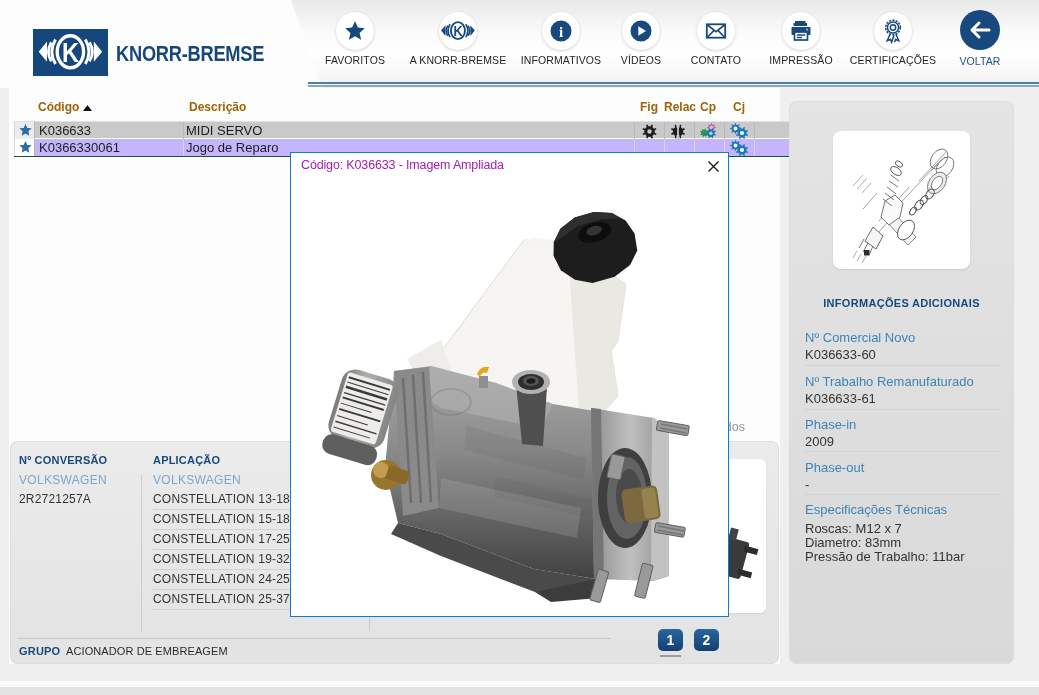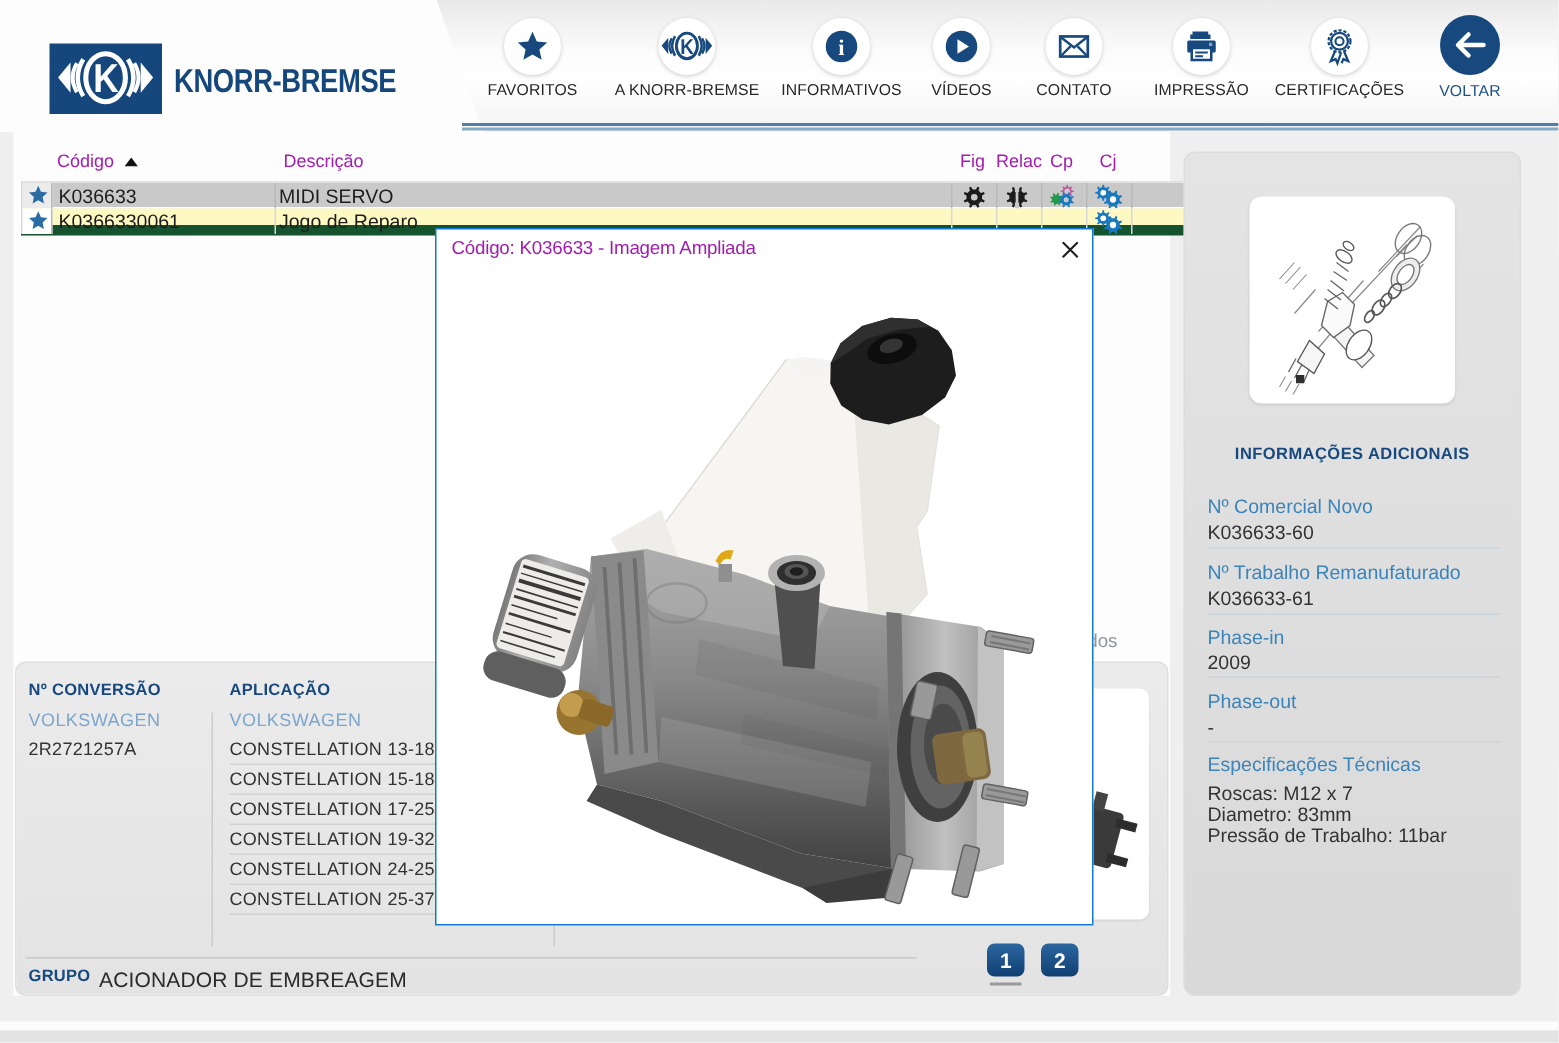--- a/index.html
+++ b/index.html
@@ -11,24 +11,24 @@
 #logotext{left:116px;top:41px;font-weight:bold;font-size:22px;color:#16477c;letter-spacing:-.3px;transform:scaleX(.83);transform-origin:left}
 #bluline1{left:308px;top:82px;width:731px;height:2px;background:#507da9}
 #bluline2{left:308px;top:85px;width:731px;height:2px;background:#86a9c6}
 .nav{top:0;height:88px;text-align:center}
 .nav .circ{position:absolute;top:12px;width:38px;height:38px;border-radius:50%;background:#fff;box-shadow:0 1px 3px rgba(0,0,0,.18);left:50%;transform:translateX(-19px)}
 .nav .lbl{position:absolute;top:54px;width:200px;left:50%;transform:translateX(-100px);font-size:10.5px;color:#262626;letter-spacing:.1px}
 .icn{position:absolute;left:50%;top:50%;transform:translate(-50%,-50%)}
 
 #maincol{left:9px;top:88px;width:771px;height:576px;background:#fdfdfd}
 
-.th{top:100px;font-size:12px;color:#a21caf;font-weight:normal}
+.th{top:100px;font-size:12px;color:#a16207;font-weight:bold}
 .cell{position:absolute;font-size:13px;color:#1d1d1d}
 #row1{left:14px;top:121px;width:895px;height:18px;background:#c9c9c9;border-top:1px solid #e2e2e2;border-bottom:1px solid #fff}
-#row2{left:14px;top:139px;width:885px;height:18px;background:#fef9c3;border-bottom:7px solid #14532d}
+#row2{left:14px;top:139px;width:885px;height:18px;background:#c4b5fd;border-bottom:1px solid #14532d}
 .starcell{position:absolute;left:0;top:0;width:21px;height:17px;background:#ececec;border-right:1px solid #b9b9b9;border-left:1px solid #d9d9d9}
 .vline{position:absolute;top:0;height:17px;width:1px;background:#b9b9b9}
 
 #bpanel{left:10px;top:441px;width:769px;height:223px;border-radius:7px;background:linear-gradient(180deg,#ebebeb,#e3e3e3);border:1px solid #dedede}
 .bhead{position:absolute;font-size:11px;font-weight:bold;color:#17497e;letter-spacing:.2px}
 .blue-lt{position:absolute;font-size:12px;color:#7ca6cd;letter-spacing:.3px}
 .dark{position:absolute;font-size:12px;color:#333;letter-spacing:.2px}
 .rowline{position:absolute;left:142px;width:218px;height:1px;background:#d2d2d2}
 #vdiv1{left:130px;top:33px;width:1px;height:156px;background:#cccccc}
 #vdiv2{left:358px;top:33px;width:1px;height:156px;background:#cccccc}
@@ -254,21 +254,21 @@
   <div class="abs" id="wcard"><svg width="103" height="154" viewBox="0 0 103 154">
           <g transform="translate(70,100) rotate(15)">
             <rect x="-14" y="-20" width="26" height="38" rx="3" fill="#3a3a3a"></rect>
             <rect x="8" y="-16" width="14" height="6" fill="#2c2c2c"></rect>
             <rect x="8" y="8" width="14" height="6" fill="#2c2c2c"></rect>
             <rect x="-10" y="-30" width="8" height="12" fill="#444"></rect>
           </g>
         </svg></div>
   <div class="abs" id="grpline"></div>
   <div class="bhead" style="left:8px;top:203px">GRUPO</div>
-  <div class="dark" style="left:55px;top:203px;color:#2b2b2b;font-size:14px;letter-spacing:.1px">ACIONADOR DE EMBREAGEM</div>
+  <div class="dark" style="left:55px;top:203px;color:#2b2b2b;font-size:11px;letter-spacing:.1px">ACIONADOR DE EMBREAGEM</div>
   <div class="pgbtn" style="left:647px">1</div>
   <div class="pgbtn" style="left:683px">2</div>
   <div class="abs" style="left:649px;top:213px;width:21px;height:2px;background:#9a9a9a"></div>
 </div>
 
 <div class="abs" id="sidebar">
   <div class="abs" id="imgcard"><svg width="137" height="138" viewBox="0 0 137 138" stroke="#777" fill="none" stroke-width=".9">
     <g stroke-width=".8" stroke="#888">
       <path d="M86 50 l28 -30 M60 80 l45 -48 M46 90 l30 -34 M40 108 l22 -26 M98 40 l14 -14 M104 58 l12 -13 M30 78 l14 -16"></path>
     </g>

